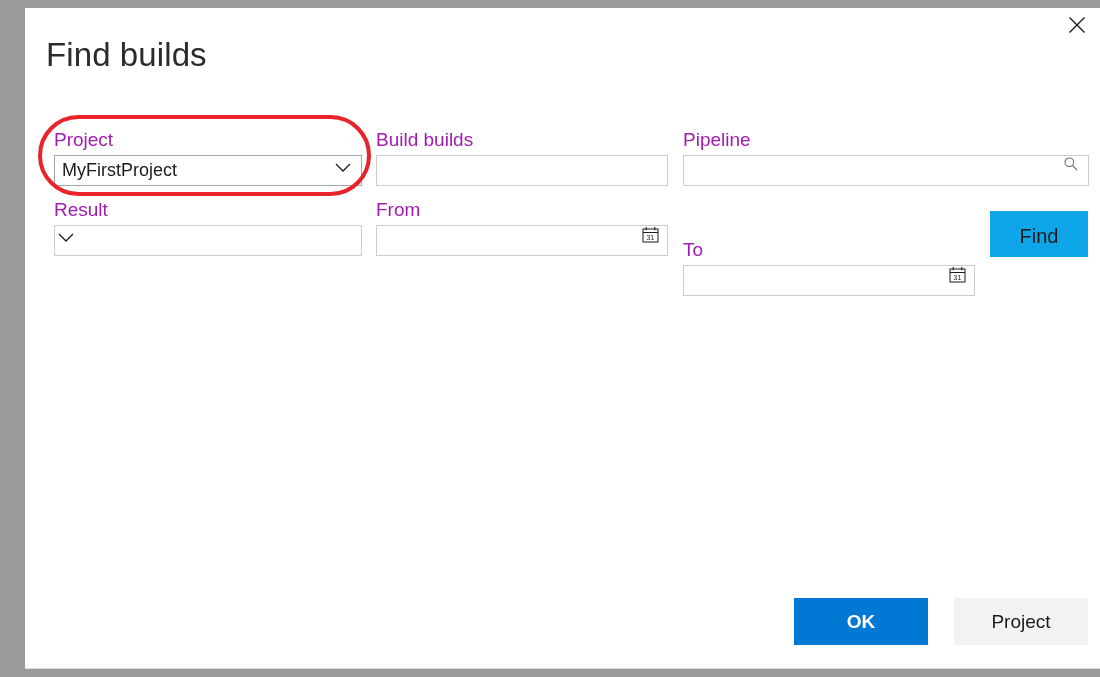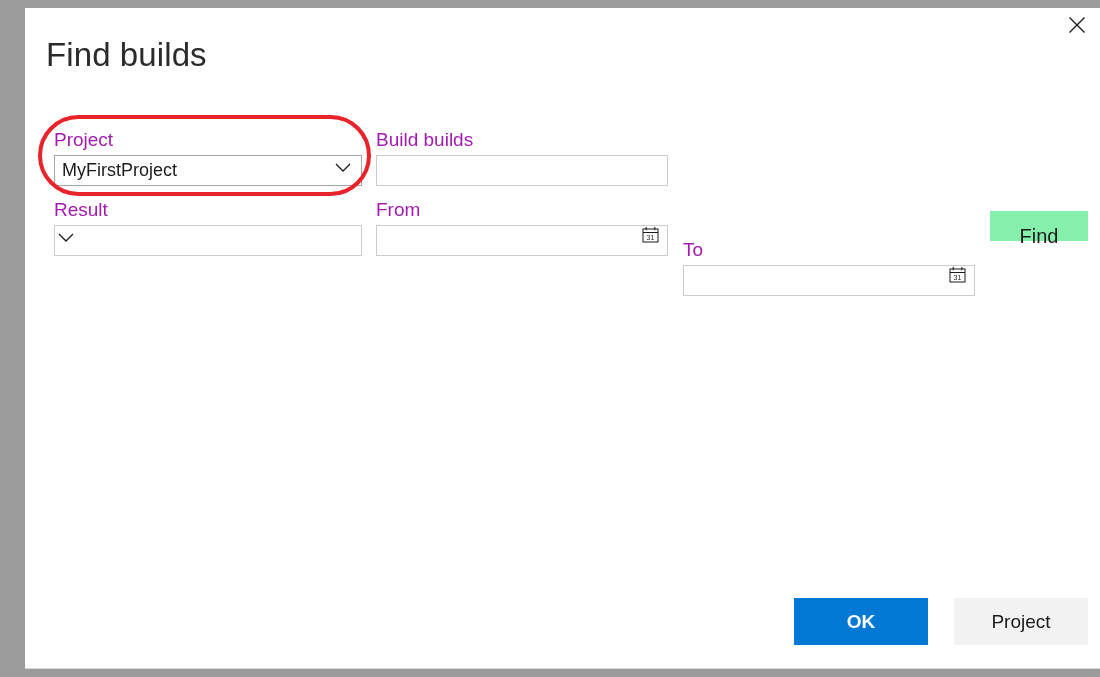--- a/index.html
+++ b/index.html
@@ -154,22 +154,22 @@
   #field-buildnum  { left: 351px; top: 8px;   width: 292px; }
   #field-from      { left: 351px; top: 78px;  width: 292px; }
   #field-pipeline  { left: 658px; top: 8px;   width: 406px; }
   #field-to        { left: 658px; top: 78px;  width: 292px; margin-top: 40px; }
 
   .find-button {
     position: absolute;
     left: 965px;
     top: 91px;
     width: 98px;
-    height: 30px;
-    background: #86efac;
+    height: 46px;
+    background: #0ea5e9;
     border: none;
     font-family: "Liberation Sans", sans-serif;
     font-size: 20px;
     color: #1b1b1b;
     cursor: pointer;
     padding: 14px;
   }
 
   
   .footer {
@@ -237,20 +237,30 @@
         </div>
       </div>
 
       <div class="field" id="field-buildnum">
         <div class="field-label">Build builds</div>
         <div class="field-control light">
           <input class="field-input" type="text" placeholder="" style="">
         </div>
       </div>
 
+      <div class="field" id="field-pipeline">
+        <div class="field-label">Pipeline</div>
+        <div class="field-control light">
+          <input class="field-input" type="text" placeholder="" style="">
+          <svg class="search-icon" viewBox="0 0 16 16" fill="none" xmlns="http://www.w3.org/2000/svg">
+            <circle cx="6.3" cy="6.3" r="4.3" stroke="currentColor" stroke-width="1.1" fill="none"></circle>
+            <path d="M9.5 9.5 L14.2 14.2" stroke="currentColor" stroke-width="1.1"></path>
+          </svg>
+        </div>
+      </div>
 
       <div class="field" id="field-result">
         <div class="field-label">Result</div>
         <div class="field-control light">
           <svg class="chevron-icon" viewBox="0 0 22 22" fill="none" xmlns="http://www.w3.org/2000/svg">
             <path d="M4 8 L11 15 L18 8" stroke="currentColor" stroke-width="1.3" fill="none"></path>
           </svg>
         </div>
       </div>
 

